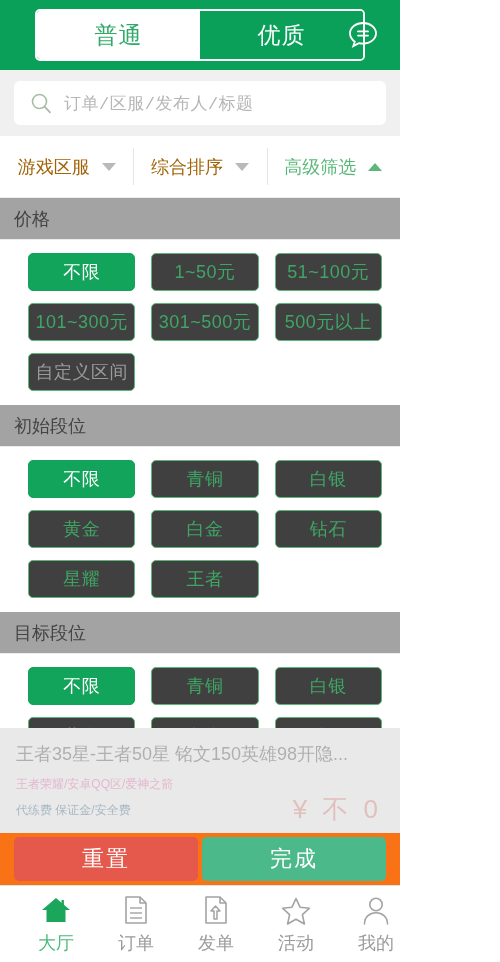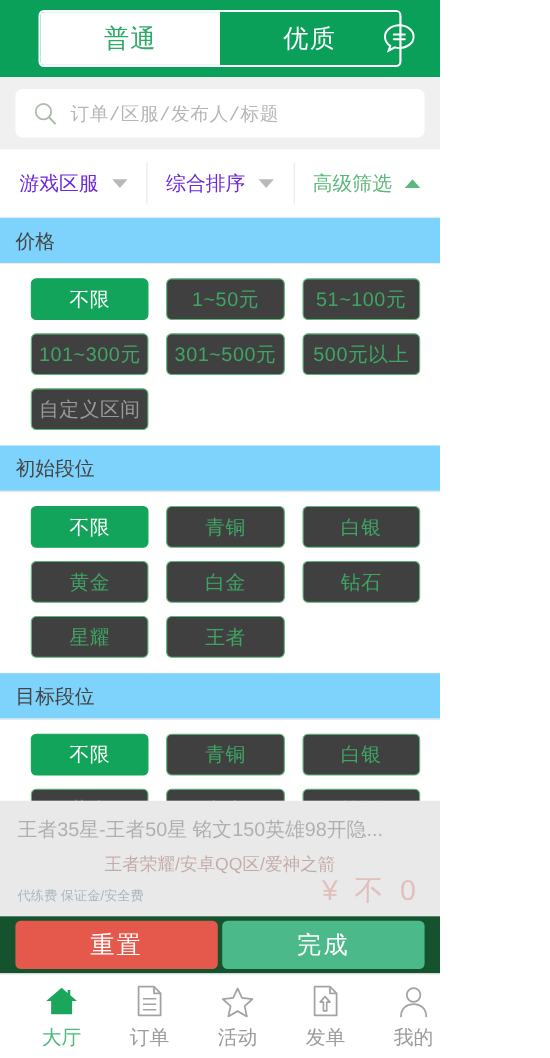--- a/index.html
+++ b/index.html
@@ -84,21 +84,21 @@
     display: flex;
     border-bottom: 1px solid #ececec;
   }
   .filter-cell {
     flex: 1;
     display: flex;
     align-items: center;
     justify-content: center;
     gap: 12px;
     font-size: 18px;
-    color: #6d28d9;
+    color: #a16207;
     cursor: pointer;
     position: relative;
   }
   .filter-cell + .filter-cell::before {
     content: "";
     position: absolute;
     left: 0; top: 12px; bottom: 12px;
     width: 1px;
     background: #e6e6e6;
   }
@@ -109,21 +109,21 @@
     border-right: 7px solid transparent;
   }
   .caret.down { border-top: 8px solid #b9b9b9; }
   .caret.up { border-bottom: 8px solid #5cb87a; }
 
   
   .panel {
     background: #ffffff;
   }
   .section-head {
-    background: #7dd3fc;
+    background: #a3a3a3;
     color: #444444;
     font-size: 18px;
     padding: 9px 14px 8px 14px;
     border-bottom: 1px solid #ececec;
   }
   .chip-grid {
     display: grid;
     grid-template-columns: repeat(3, 1fr);
     gap: 12px 16px;
     padding: 13px 18px 14px 28px;
@@ -157,25 +157,24 @@
     background: #ffffff;
     padding: 14px 16px 0 16px;
     overflow: hidden;
   }
   .bg-title {
     font-size: 18px;
     color: #2f2f2f;
     white-space: nowrap;
   }
   .bg-sub {
-    font-size: 16px;
-    color: #7f1d1d;
+    font-size: 12px;
+    color: #ec4899;
     margin-top: 10px;
     white-space: nowrap;
-    text-align: center;
   }
   .bg-sub2 {
     font-size: 12px;
     color: #0c4a6e;
     margin-top: 9px;
     white-space: nowrap;
   }
   .bg-price {
     position: absolute;
     right: 18px;
@@ -191,21 +190,21 @@
     height: 105px;
     background: rgba(225,225,225,0.72);
   }
 
   
   .action-bar {
     position: absolute;
     left: 0; right: 0;
     top: 833px;
     height: 52px;
-    background: #14532d;
+    background: #f97316;
     display: flex;
     align-items: center;
     gap: 4px;
     padding: 0 14px;
   }
   .act-btn {
     flex: 1;
     height: 44px;
     border-radius: 5px;
     display: flex;
@@ -413,36 +412,36 @@
           <line x1="8" y1="14" x2="20" y2="14" stroke="#a3a3a3" stroke-width="1.4"></line>
           <line x1="8" y1="19" x2="20" y2="19" stroke="#a3a3a3" stroke-width="1.4"></line>
           <line x1="8" y1="24" x2="20" y2="24" stroke="#a3a3a3" stroke-width="1.4"></line>
         </svg>
       </span>
       <span class="tab-label">订单</span>
     </div>
 
     <div class="tab">
       <span class="tab-icon">
-        <svg width="32" height="31" viewBox="0 0 32 31" aria-hidden="true">
-          <path d="M16 3.5 L20 12.2 L29.5 13.2 L22.4 19.6 L24.4 29 L16 24.2 L7.6 29 L9.6 19.6 L2.5 13.2 L12 12.2 Z" fill="none" stroke="#a3a3a3" stroke-width="1.6" stroke-linejoin="round"></path>
-        </svg>
-      </span>
-      <span class="tab-label">活动</span>
-    </div>
-
-    <div class="tab">
-      <span class="tab-icon">
         <svg width="28" height="32" viewBox="0 0 28 32" aria-hidden="true">
           <path d="M4 3 H18 L24 9 V29 H4 Z" fill="none" stroke="#a3a3a3" stroke-width="1.6" stroke-linejoin="round"></path>
           <path d="M18 3 V9 H24" fill="none" stroke="#a3a3a3" stroke-width="1.6" stroke-linejoin="round"></path>
           <path d="M12 25 V17 H9 L13.5 12 L18 17 H15 V25 Z" fill="none" stroke="#a3a3a3" stroke-width="1.5" stroke-linejoin="round"></path>
         </svg>
       </span>
       <span class="tab-label">发单</span>
+    </div>
+
+    <div class="tab">
+      <span class="tab-icon">
+        <svg width="32" height="31" viewBox="0 0 32 31" aria-hidden="true">
+          <path d="M16 3.5 L20 12.2 L29.5 13.2 L22.4 19.6 L24.4 29 L16 24.2 L7.6 29 L9.6 19.6 L2.5 13.2 L12 12.2 Z" fill="none" stroke="#a3a3a3" stroke-width="1.6" stroke-linejoin="round"></path>
+        </svg>
+      </span>
+      <span class="tab-label">活动</span>
     </div>
 
     <div class="tab">
       <span class="tab-icon">
         <svg width="30" height="31" viewBox="0 0 30 31" aria-hidden="true">
           <circle cx="15" cy="9.5" r="6.2" fill="none" stroke="#a3a3a3" stroke-width="1.6"></circle>
           <path d="M3.5 29 C3.5 21.5 9 17.8 15 17.8 C21 17.8 26.5 21.5 26.5 29" fill="none" stroke="#a3a3a3" stroke-width="1.6" stroke-linecap="round"></path>
         </svg>
       </span>
       <span class="tab-label">我的</span>

